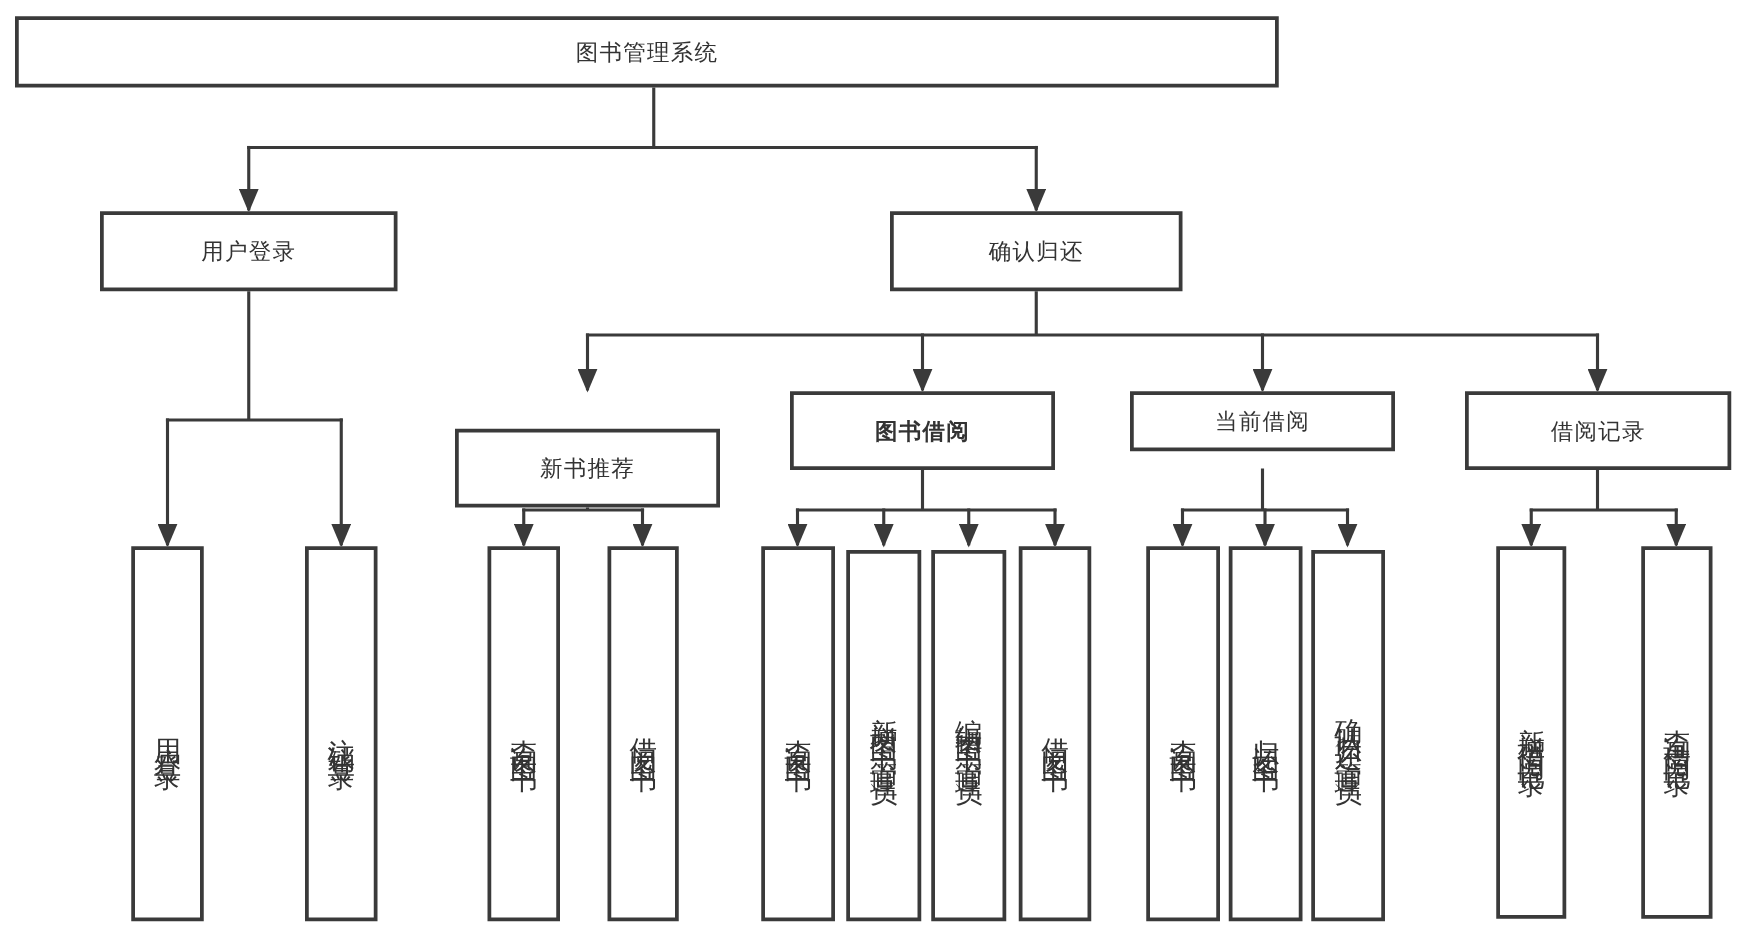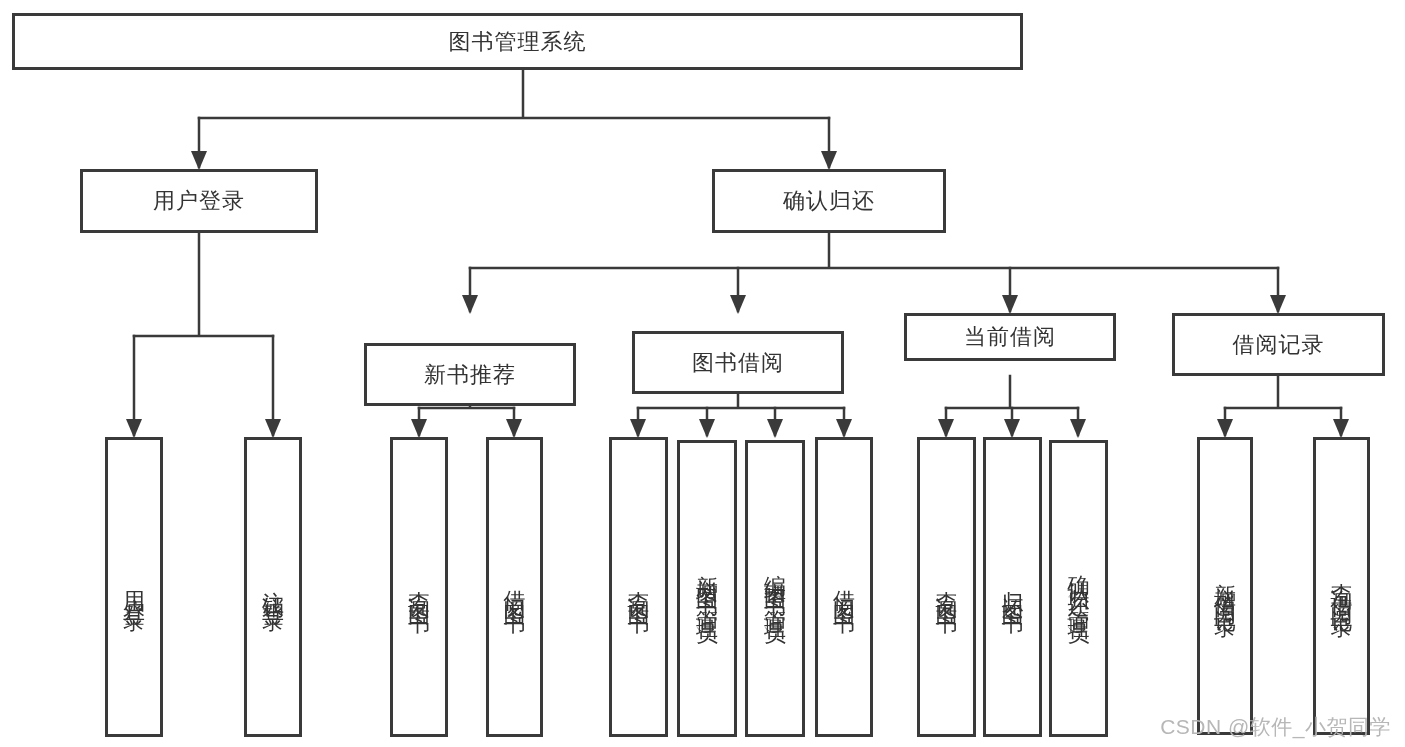--- a/index.html
+++ b/index.html
@@ -19,21 +19,21 @@
     width: 1405px; height: 747px;
     z-index: 1;
   }
   .hbox {
     position: absolute;
     box-sizing: border-box;
     border: 3px solid #3a3a3a;
     background: #ffffff;
     display: flex; align-items: center; justify-content: center;
     color: #333333;
-    font-size: 22px;
+    font-size: 18px;
     letter-spacing: 1px;
     z-index: 2;
     white-space: nowrap;
   }
   .vbox {
     position: absolute;
     box-sizing: border-box;
     border: 3px solid #3a3a3a;
     background: #ffffff;
     display: flex; align-items: center; justify-content: center;
@@ -105,21 +105,21 @@
   <div class="hbox" style="left:80px; top:169px; width:238px; height:64px;">
     <span>用户登录</span>
   </div>
   <div class="hbox" style="left:712px; top:169px; width:234px; height:64px;">
     <span>确认归还</span>
   </div>
 
   <div class="hbox" style="left:364px; top:313px; width:212px; height:63px;margin-top:30px;">
     <span>新书推荐</span>
   </div>
-  <div class="hbox" style="left:632px; top:331px; width:212px; height:63px;">
+  <div class="hbox" style="left:632px; top:313px; width:212px; height:63px;font-weight:bold;">
     <span>图书借阅</span>
   </div>
   <div class="hbox" style="left:904px; top:313px; width:212px; height:48px;">
     <span>当前借阅</span>
   </div>
   <div class="hbox" style="left:1172px; top:313px; width:213px; height:63px;">
     <span>借阅记录</span>
   </div>
 
   <div class="vbox" style="left:105px; top:437px; width:58px; height:300px;">
@@ -159,15 +159,14 @@
     <span>确认归还（管理员）</span>
   </div>
 
   <div class="vbox" style="left:1197px; top:437px; width:56px; height:298px;">
     <span>新增借阅记录</span>
   </div>
   <div class="vbox" style="left:1313px; top:437px; width:57px; height:298px;">
     <span>查询借阅记录</span>
   </div>
 
-  <div id="watermark">CSDN @软件_小贺同学</div>
 
 </div>
 
 </body></html>

